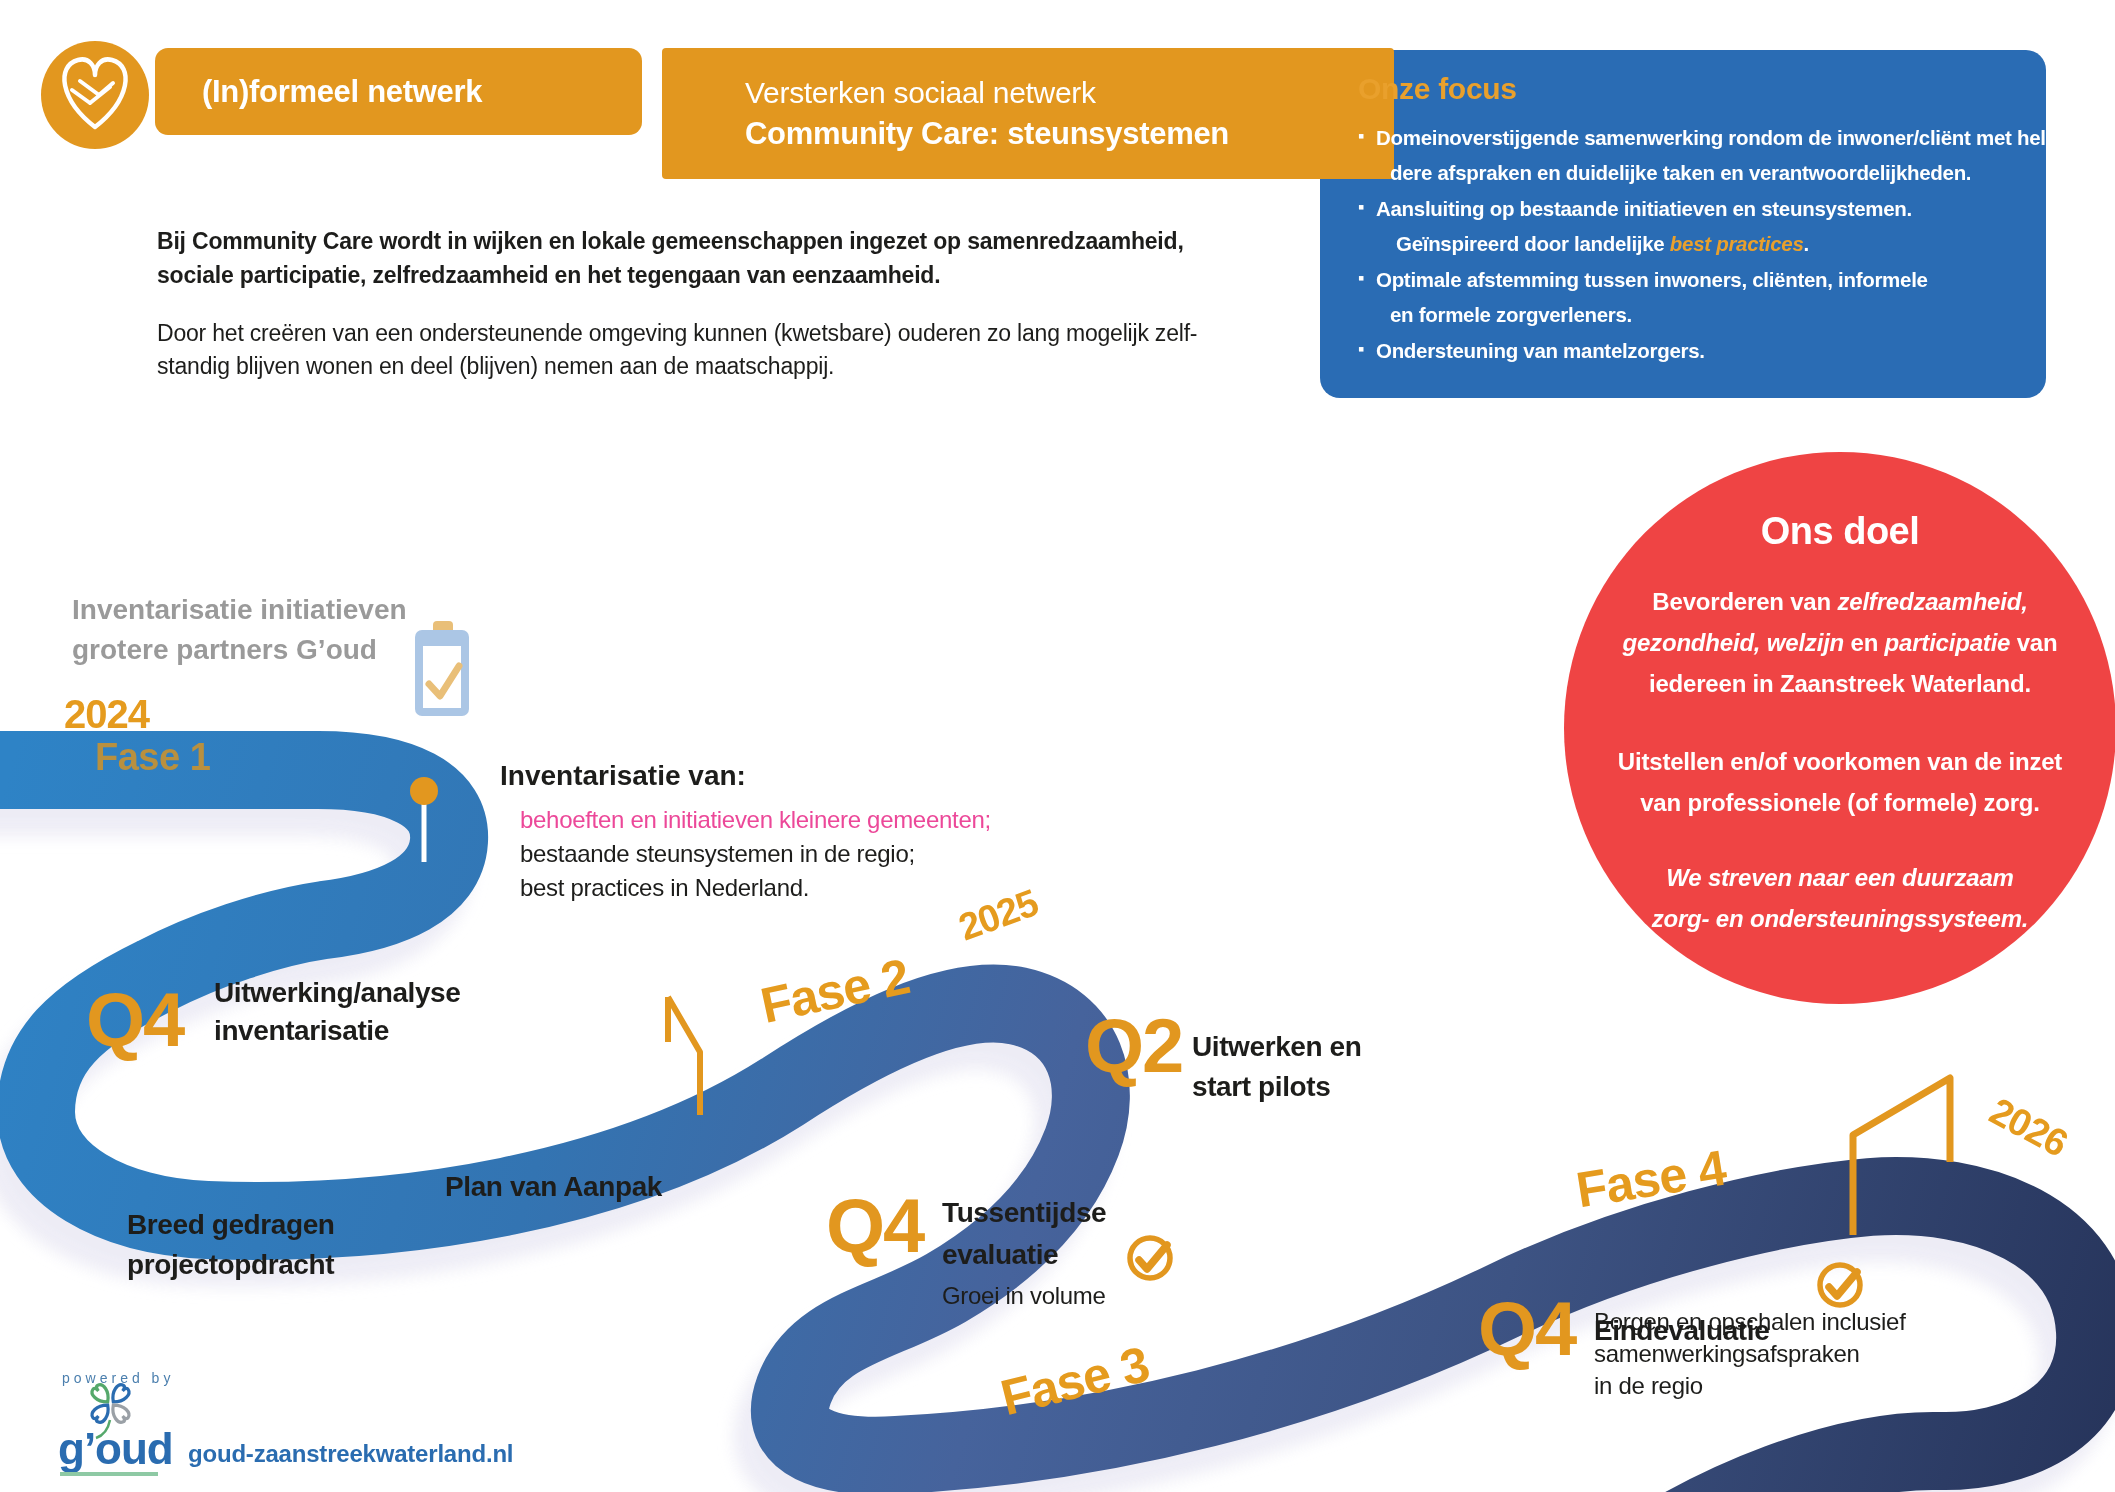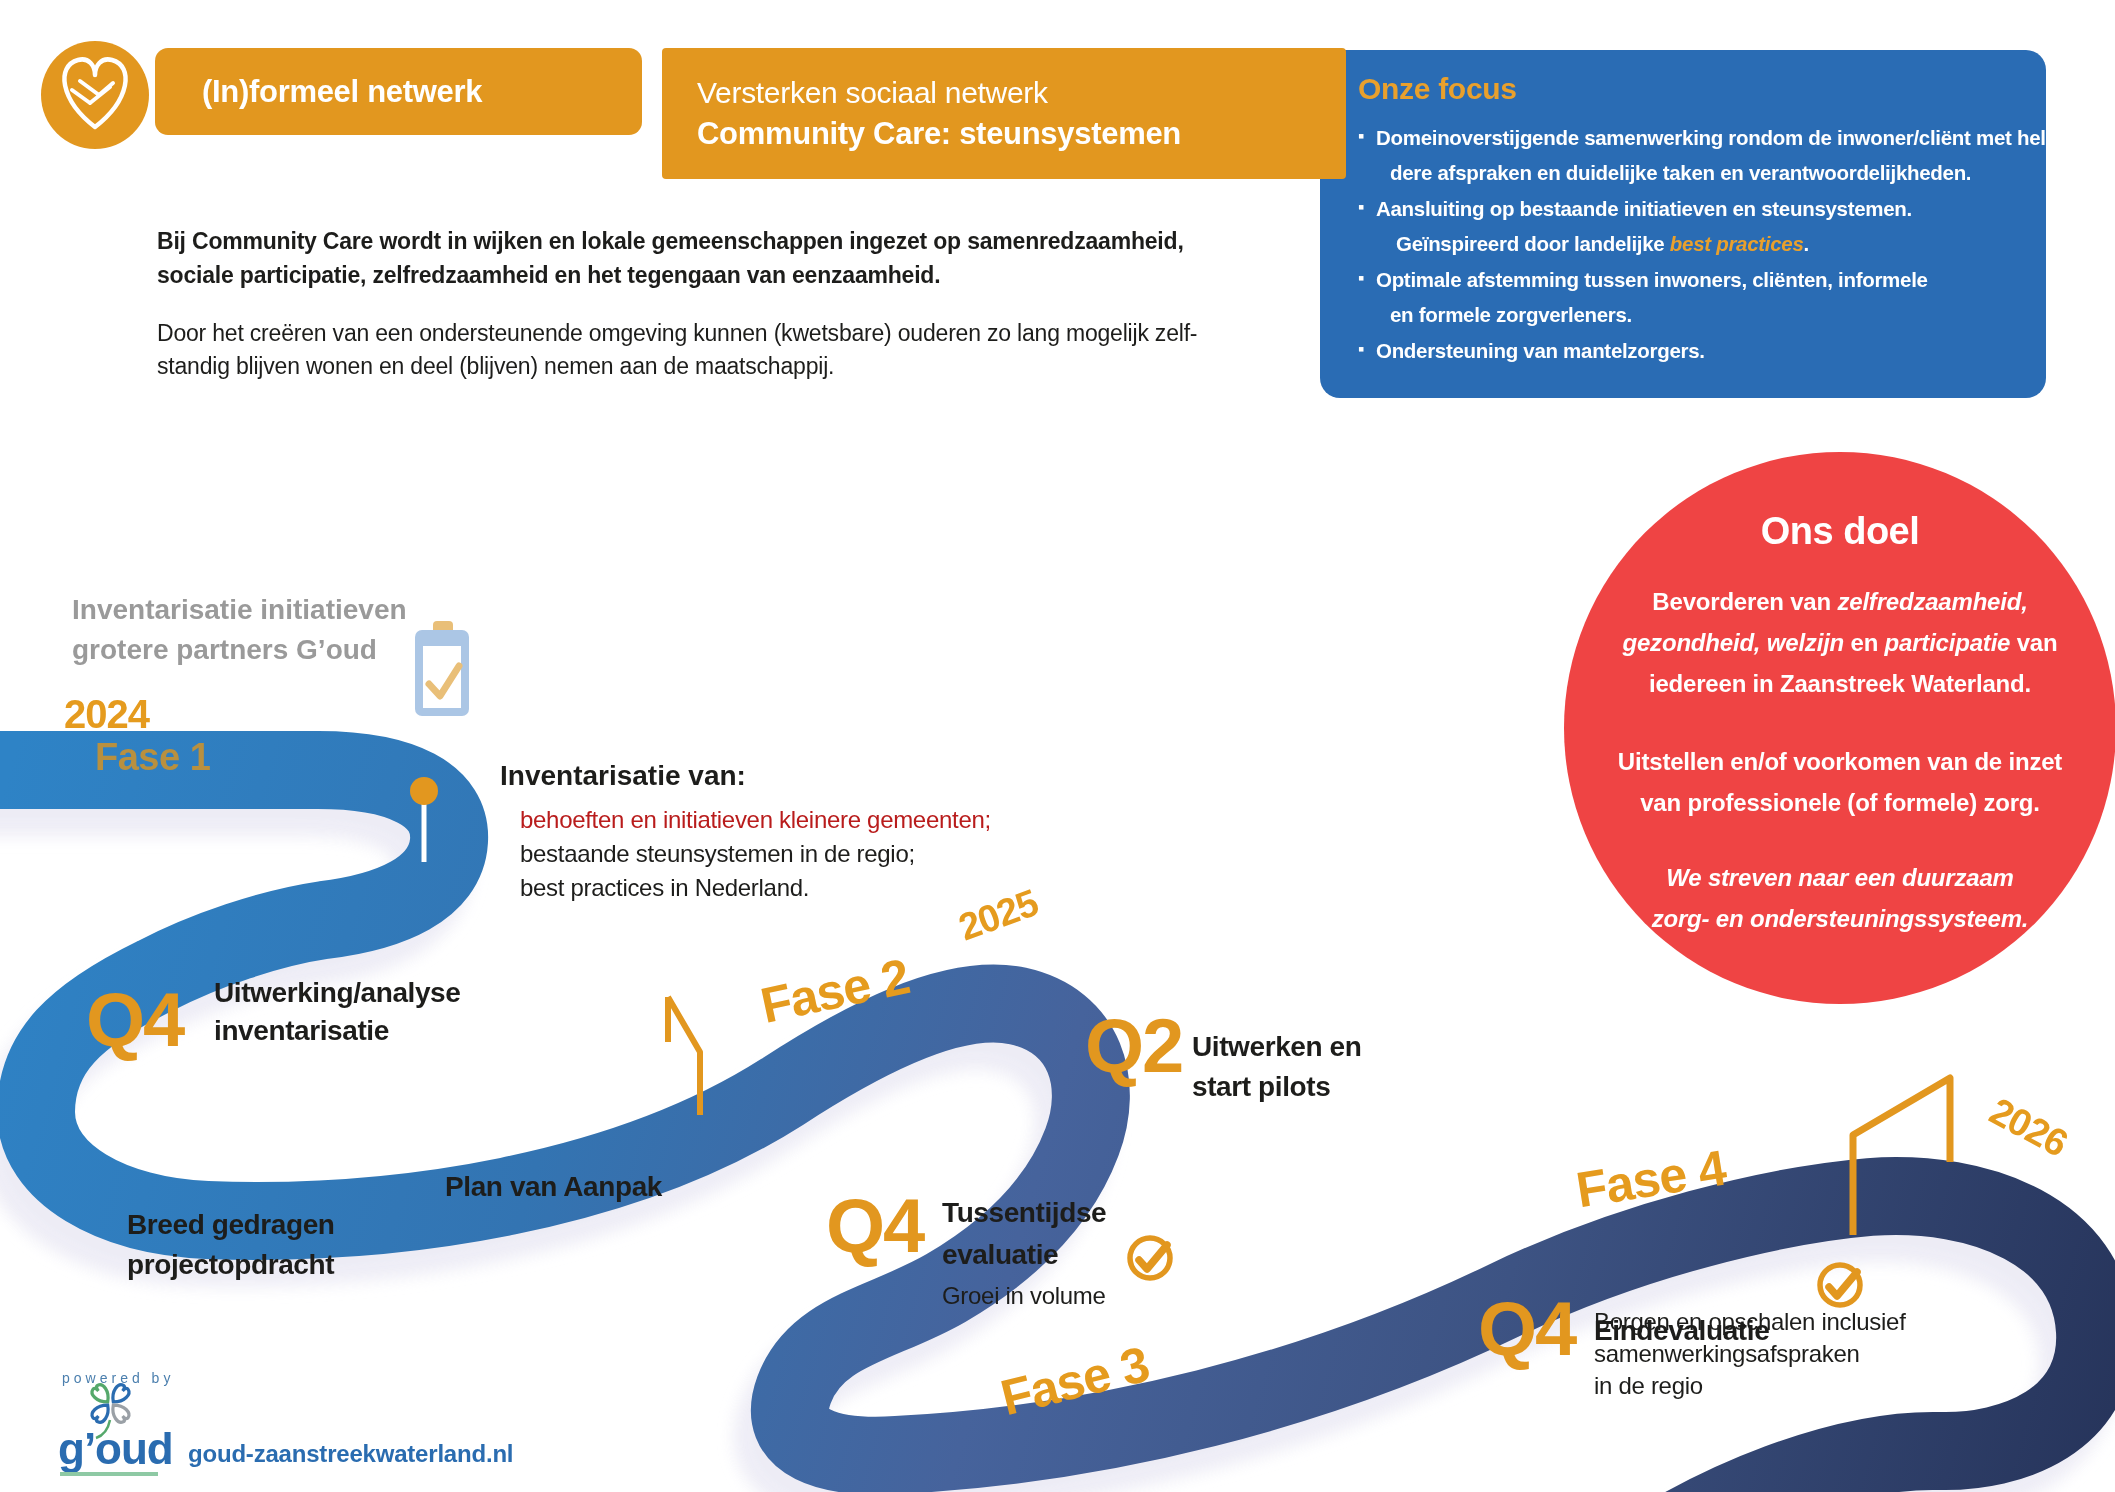--- a/index.html
+++ b/index.html
@@ -12,21 +12,21 @@
   .grayh{color:#9a9a9a;}
   .roadlbl{color:#E59B1E;font-weight:bold;letter-spacing:-1px;}
   .qlbl{color:#E2971F;font-weight:bold;font-size:76px;line-height:.9;letter-spacing:-2px;}
   .mlabel{font-weight:bold;font-size:28px;line-height:1.1;letter-spacing:-0.4px;}
   .msub{font-size:24px;letter-spacing:-0.3px;}
   
   .badge1{left:155px;top:48px;width:487px;height:87px;background:#E2971F;border-radius:13px;
           display:flex;align-items:center;}
   .badge1 span{margin-left:47px;font-size:31px;font-weight:bold;color:#fff;letter-spacing:-0.3px;}
   .badge2{left:662px;top:48px;width:684px;height:131px;background:#E2971F;border-radius:4px;
-          display:flex;flex-direction:column;justify-content:center;}
+          display:flex;flex-direction:column;justify-content:center;padding-left:48px;}
   .badge2 .l1{margin-left:35px;font-size:30px;color:#fff;letter-spacing:-0.3px;}
   .badge2 .l2{margin-left:35px;font-size:31px;color:#fff;font-weight:bold;letter-spacing:-0.3px;margin-top:6px;}
   
   .focusbox{left:1320px;top:50px;width:726px;height:348px;background:#2A6CB4;border-radius:20px;}
   .ftitle{left:1358px;top:72px;font-size:30px;font-weight:bold;color:#E9A02C;letter-spacing:-0.3px;}
   .fline{font-size:20.5px;font-weight:bold;color:#fff;letter-spacing:-0.3px;white-space:nowrap;}
   .fbullet::before{content:"▪";position:absolute;left:-18px;top:0;font-size:18px;color:#fff;}
   .fhl{color:#E9A02C;font-style:italic;}
   
   .iline{left:157px;font-size:23px;letter-spacing:-0.2px;white-space:nowrap;}
@@ -161,21 +161,21 @@
     <div class="gline i" style="top:453px;">zorg- en ondersteuningssysteem.</div>
   </div>
 
   <div class="abs grayh b nw" style="left:72px;top:594px;font-size:28px;z-index:2;">Inventarisatie initiatieven</div>
   <div class="abs grayh b nw" style="left:72px;top:634px;font-size:28px;z-index:2;">grotere partners G’oud</div>
 
   <div class="abs roadlbl nw" style="left:64px;top:692px;font-size:40px;z-index:4;">2024</div>
   <div class="abs b nw" style="left:95px;top:736px;font-size:38px;color:#B8903F;letter-spacing:-0.5px;z-index:4;">Fase 1</div>
 
   <div class="abs b nw" style="left:500px;top:760px;font-size:28px;z-index:4;">Inventarisatie van:</div>
-  <div class="abs msub nw fbullet" style="left:520px;top:806px;color:#b91c1c;z-index:4;">behoeften en initiatieven kleinere gemeenten;</div>
+  <div class="abs msub nw fbullet" style="left:520px;top:806px;color:#ec4899;z-index:4;">behoeften en initiatieven kleinere gemeenten;</div>
   <div class="abs msub nw fbullet" style="left:520px;top:840px;color:#1d1d1b;z-index:4;">bestaande steunsystemen in de regio;</div>
   <div class="abs msub nw fbullet" style="left:520px;top:874px;color:#1d1d1b;z-index:4;">best practices in Nederland.</div>
 
   <div class="abs qlbl nw" style="left:86px;top:986px;z-index:4;">Q4</div>
   <div class="abs mlabel nw" style="left:214px;top:978px;z-index:4;">Uitwerking/analyse</div>
   <div class="abs mlabel nw" style="left:214px;top:1016px;z-index:4;">inventarisatie</div>
 
   <div class="abs mlabel nw" style="left:445px;top:1172px;z-index:4;">Plan van Aanpak</div>
   <div class="abs mlabel nw" style="left:127px;top:1210px;z-index:4;">Breed gedragen</div>
   <div class="abs mlabel nw" style="left:127px;top:1250px;z-index:4;">projectopdracht</div>

